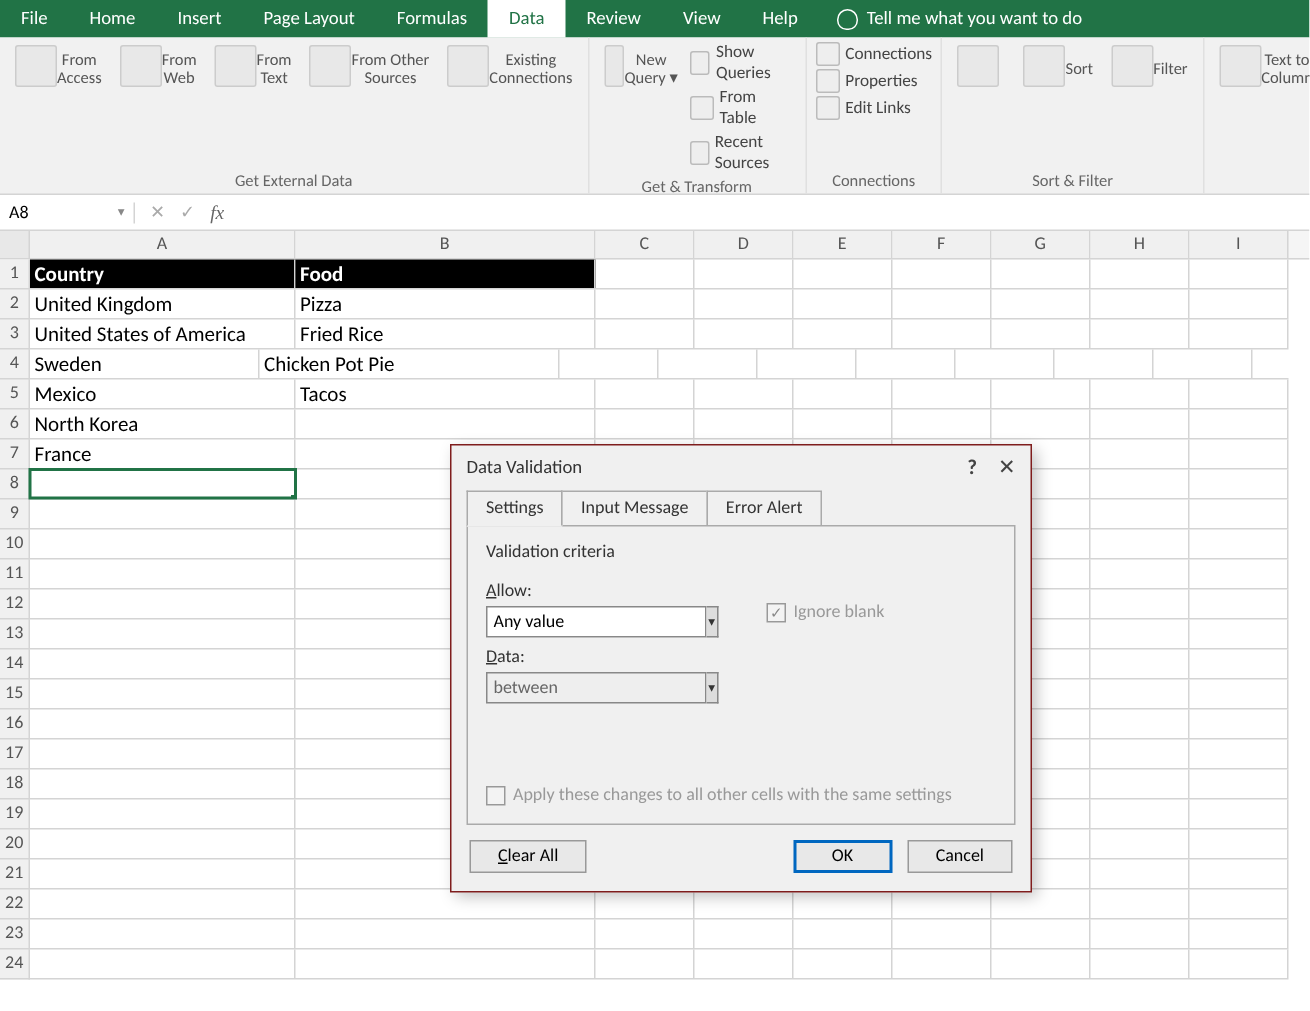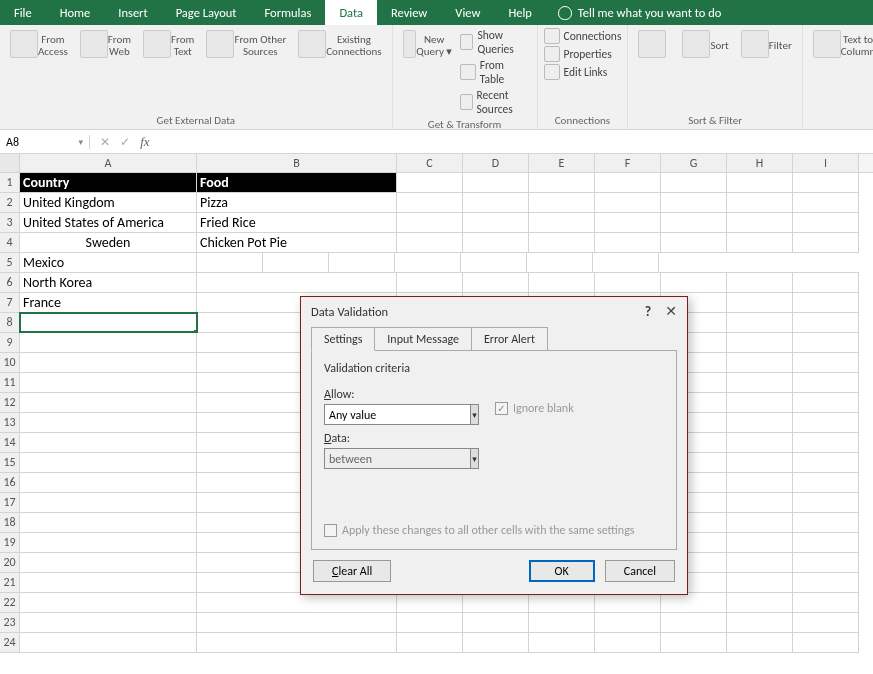--- a/index.html
+++ b/index.html
@@ -59,21 +59,21 @@
 .fld label { display: block; margin-bottom: 3px; font-size: 12px; }
 .combo { display: flex; width: 155px; }
 .combo input { flex: 1; border: 1px solid #888; padding: 2px 4px; font-size: 12px; background: #fff; height: 21px; }
 .combo.disabled input { background: #eee; color: #666; }
 .combo .arrow { width: 20px; border: 1px solid #888; border-left: none; background: #ddd; display:flex; align-items:center; justify-content:center; font-size:9px; }
 .chk { display: flex; align-items: center; gap: 5px; font-size: 12px; color: #999; }
 .chkbox { width: 13px; height: 13px; border: 1px solid #999; background: #f3f3f3; display:flex; align-items:center; justify-content:center; font-size:10px; color:#888;}
 .dlg-btns { display: flex; justify-content: space-between; padding: 0 12px 12px; }
 .btn { padding: 3px 18px; border: 1px solid #999; background: #e8e8e8; font-size: 12px; cursor: pointer; }
 .btn.primary { border: 2px solid #0067c0; padding: 2px 24px; }
-.row-inline { display:flex; align-items:flex-start; gap: 16px; }
+.row-inline { display:flex; align-items:flex-start; gap: 32px; }
 </style>
 </head>
 <body>
 
 <div class="menubar" id="menubar">
     <div class="tab">File</div>
     <div class="tab">Home</div>
     <div class="tab">Insert</div>
     <div class="tab">Page Layout</div>
     <div class="tab">Formulas</div>
@@ -270,32 +270,33 @@
           <div class="cell" style="width: 200px;">Fried Rice</div>
           <div class="cell" style="width: 66px;"></div>
           <div class="cell" style="width: 66px;"></div>
           <div class="cell" style="width: 66px;"></div>
           <div class="cell" style="width: 66px;"></div>
           <div class="cell" style="width: 66px;"></div>
           <div class="cell" style="width: 66px;"></div>
           <div class="cell" style="width: 66px;"></div>
         </div>
         <div class="cellrow">
-          <div class="cell" style="width: 177px; text-align: center;">Sweden</div>
+          <div class="cell" style="width: 153px;">Sweden</div>
           <div class="cell" style="width: 200px;">Chicken Pot Pie</div>
           <div class="cell" style="width: 66px;"></div>
           <div class="cell" style="width: 66px;"></div>
           <div class="cell" style="width: 66px;"></div>
           <div class="cell" style="width: 66px;"></div>
           <div class="cell" style="width: 66px;"></div>
           <div class="cell" style="width: 66px;"></div>
           <div class="cell" style="width: 66px;"></div>
         </div>
         <div class="cellrow">
           <div class="cell" style="width: 177px;">Mexico</div>
+          <div class="cell" style="width: 200px;">Tacos</div>
           <div class="cell" style="width: 66px;"></div>
           <div class="cell" style="width: 66px;"></div>
           <div class="cell" style="width: 66px;"></div>
           <div class="cell" style="width: 66px;"></div>
           <div class="cell" style="width: 66px;"></div>
           <div class="cell" style="width: 66px;"></div>
           <div class="cell" style="width: 66px;"></div>
         </div>
         <div class="cellrow">
           <div class="cell" style="width: 177px;">North Korea</div>

